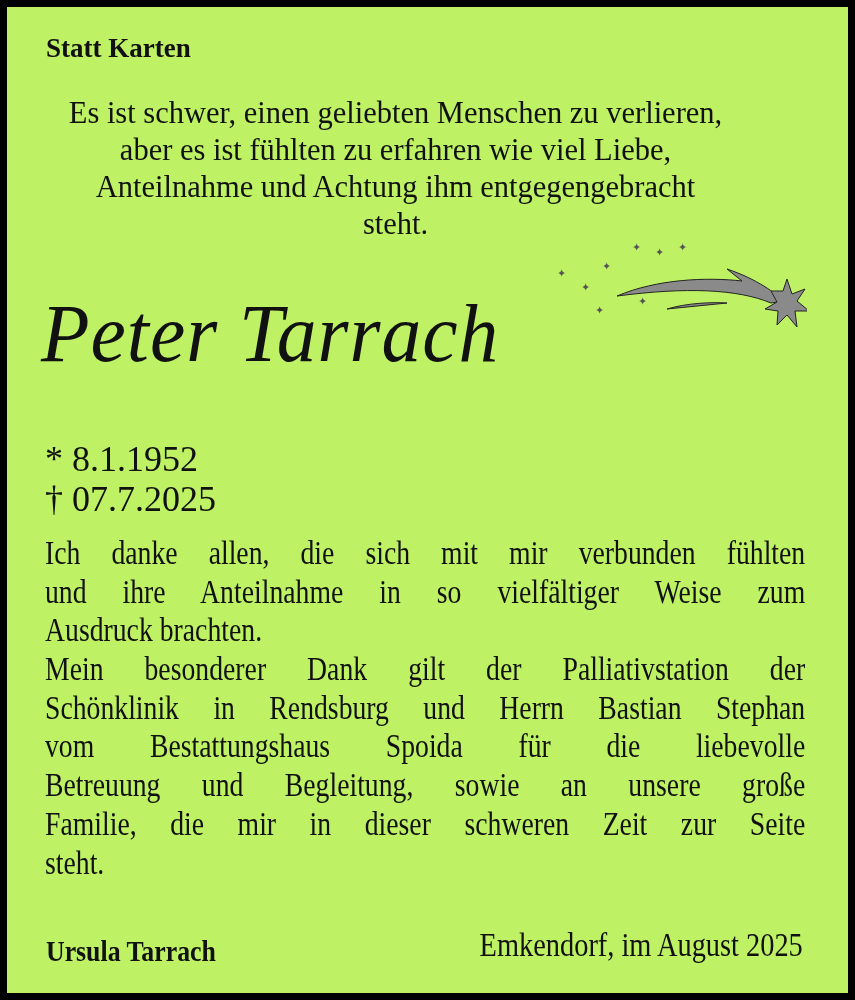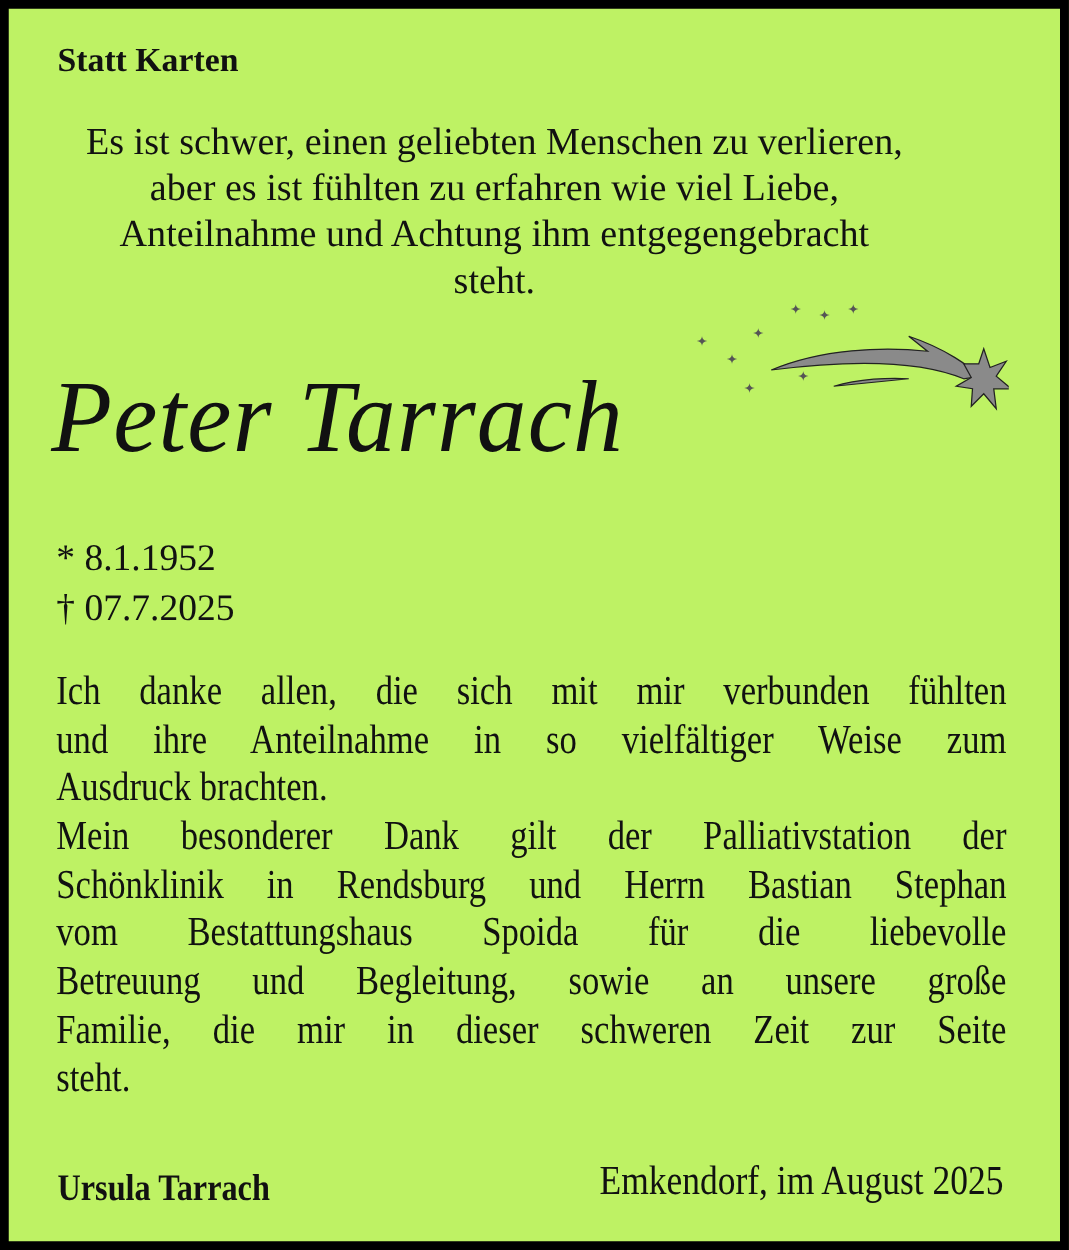--- a/index.html
+++ b/index.html
@@ -15,21 +15,21 @@
     }
     .quote {
       left: 0; width: 777px; text-align: center; font-size: 30.5px; line-height: 37px;
       top: 88px; white-space: normal;
     }
     .quote div { white-space: nowrap; }
     .name {
       left: 34px; top: 280px; font-size: 82px; font-style: italic; letter-spacing: 1px;
       transform-origin: left top; transform: scaleX(0.97);
     }
-    .dates { left: 38px; top: 420px; font-size: 30px; line-height: 40px; }
+    .dates { left: 38px; top: 432px; font-size: 36px; line-height: 40px; }
     .body {
       left: 38px; top: 527px; width: 905px; font-size: 33px; line-height: 38.7px;
       transform-origin: left top; transform: scaleX(0.84); white-space: normal;
     }
     .body .ln { display: block; white-space: nowrap; text-align: justify; text-align-last: justify; height: 38.7px; }
     .body .ln.last { text-align-last: left; }
     .footer-left {
       left: 39px; top: 927px; font-size: 30px; font-weight: bold;
       transform-origin: left top; transform: scaleX(0.86);
     }

